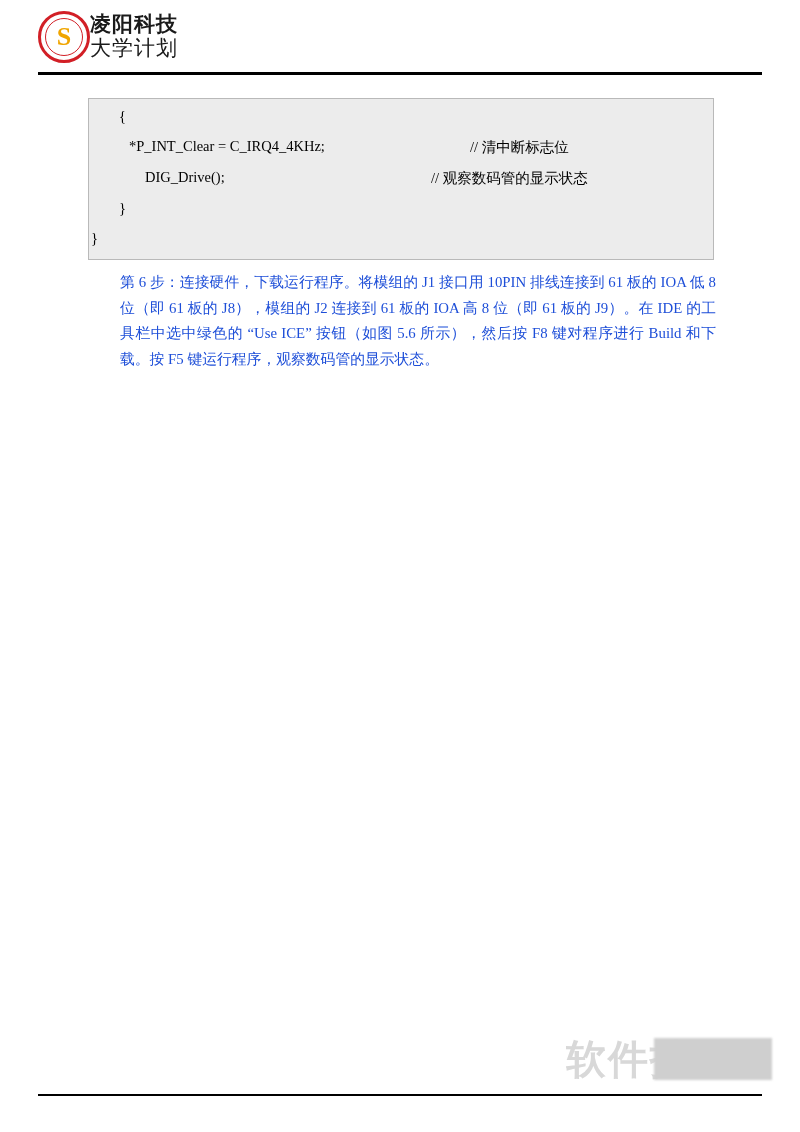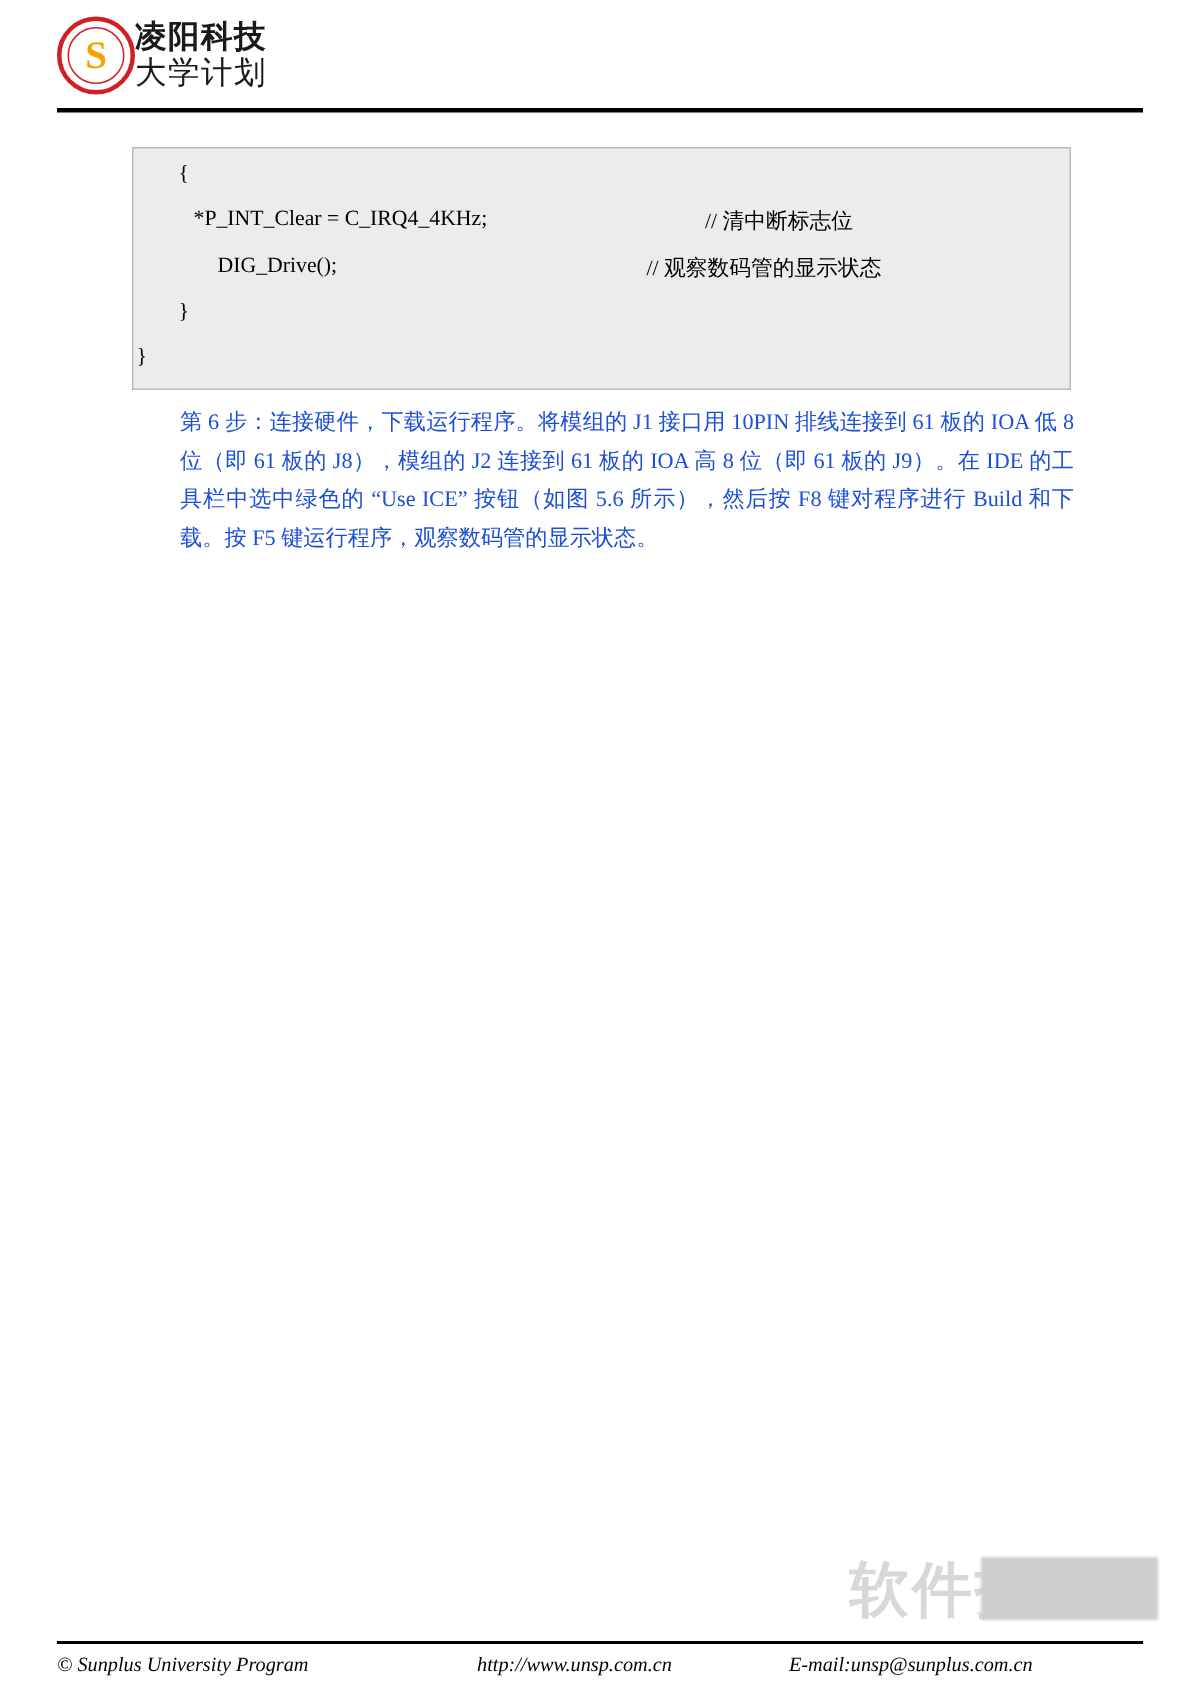--- a/index.html
+++ b/index.html
@@ -246,19 +246,14 @@
   </div>
 
   <div class="body-text">第 6 步：连接硬件，下载运行程序。将模组的 J1 接口用 10PIN 排线连接到 61 板的 IOA 低 8 位（即 61 板的 J8），模组的 J2 连接到 61 板的 IOA 高 8 位（即 61 板的 J9）。在 IDE 的工具栏中选中绿色的 “Use ICE” 按钮（如图 5.6 所示），然后按 F8 键对程序进行 Build 和下载。按 F5 键运行程序，观察数码管的显示状态。</div>
 
   <div class="watermark">
     <span>软件技巧</span>
     <span class="blur-patch"></span>
   </div>
 
   <div class="footer-rule"></div>
-  <div class="footer">
-    <div class="f-left">© Sunplus University Program</div>
-    <div class="f-mid">http://www.unsp.com.cn</div>
-    <div class="f-right">E-mail:unsp@sunplus.com.cn</div>
-  </div>
 
 </div>
 
 </body></html>

